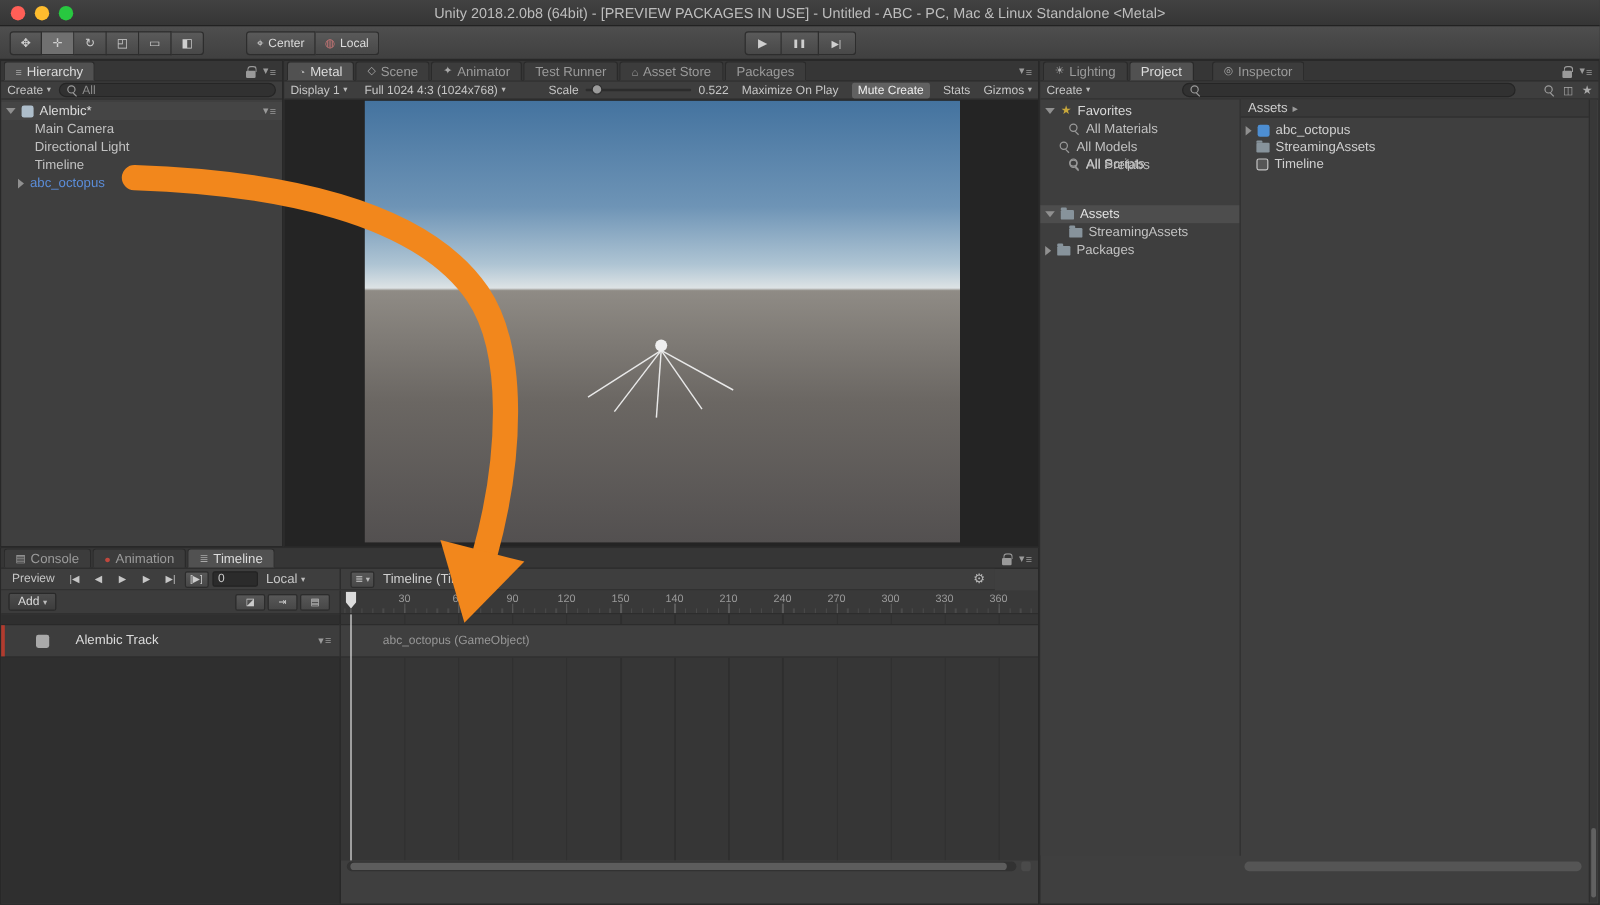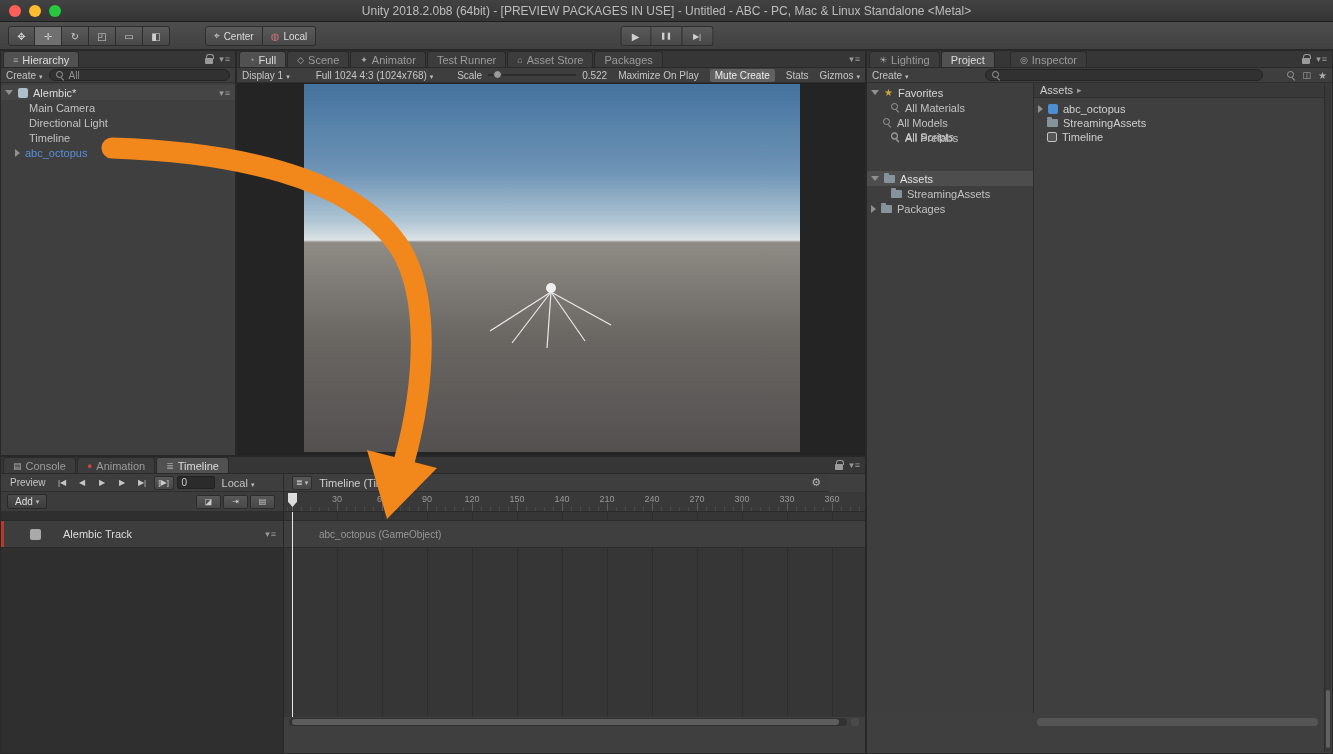--- a/index.html
+++ b/index.html
@@ -23,21 +23,21 @@
 .panel{position:absolute;background:#3f3f3f;border:1px solid #282828}
 .tabstrip{height:17px;background:#363636;border-bottom:1px solid #2a2a2a;display:flex;align-items:flex-end;padding-left:2px;position:relative}
 .tab{height:16px;display:inline-flex;align-items:center;gap:4px;padding:0 9px;margin-right:1px;background:#3c3c3c;border:1px solid #2a2a2a;border-bottom:none;border-radius:3px 3px 0 0;color:#9b9b9b;font-size:11px;white-space:nowrap}
 .tab.active{background:#515151;color:#dcdcdc}
 .ticon{font-size:9px;color:#a9a9a9}
 .strip-icons{position:absolute;right:5px;top:3px;display:flex;align-items:center;gap:6px}
 .menu-glyph{font-size:9px;color:#9a9a9a;display:inline-flex;align-items:center;gap:1px}
 .lock{width:8px;height:6px;background:#9a9a9a;border-radius:1px;position:relative;margin-top:4px;display:inline-block}
 .lock::before{content:"";position:absolute;left:1px;top:-4px;width:6px;height:4px;border:1px solid #9a9a9a;border-bottom:none;border-radius:3px 3px 0 0}
 .ptoolbar{height:15px;background:#3e3e3e;border-bottom:1px solid #2f2f2f;display:flex;align-items:center;padding:0 5px;gap:6px;font-size:10px;color:#c6c6c6;position:relative}
-.flat-dd{display:inline-flex;align-items:flex-end;gap:3px;color:#c6c6c6;white-space:nowrap}
+.flat-dd{display:inline-flex;align-items:center;gap:3px;color:#c6c6c6;white-space:nowrap}
 .flat-btn{padding:0 5px;height:13px;display:inline-flex;align-items:center;border-radius:2px;font-size:10px;color:#c6c6c6;white-space:nowrap}
 .flat-btn.on{background:#616161;color:#eee}
 .search-pill{height:12px;background:#313131;border:1px solid #252525;border-radius:7px;display:flex;align-items:center;gap:4px;padding:0 6px;color:#8e8e8e;font-size:10px}
 .mag{width:9px;height:9px;position:relative;flex:0 0 auto;display:inline-block}
 .mag::before{content:"";position:absolute;left:0;top:0;width:5px;height:5px;border:1px solid #9b9b9b;border-radius:50%}
 .mag::after{content:"";position:absolute;left:5px;top:6px;width:4px;height:1px;background:#9b9b9b;transform:rotate(45deg);transform-origin:left center}
 .row{display:flex;align-items:center;position:absolute;left:0;right:0;height:15px;padding-left:4px;gap:5px;white-space:nowrap}
 .row.sel{background:#4d4d4d}
 .tri-r{width:0;height:0;border-left:5px solid #909090;border-top:4px solid transparent;border-bottom:4px solid transparent;flex:0 0 auto}
 .tri-d{width:0;height:0;border-top:5px solid #909090;border-left:4px solid transparent;border-right:4px solid transparent;flex:0 0 auto}
@@ -195,21 +195,21 @@
       <span class="tri-r"></span>
       <span class="hier-blue">abc_octopus</span>
     </div>
   </div>
 </div>
 
 <div class="panel" style="left:236px;top:50px;width:630px;height:406px">
   <div class="tabstrip">
     <span class="tab active">
         <span class="ticon">◔</span>
-        <span>Full</span>
+        <span>Metal</span>
       </span>
     <span class="tab">
         <span class="ticon">◇</span>
         <span>Scene</span>
       </span>
     <span class="tab">
         <span class="ticon">✦</span>
         <span>Animator</span>
       </span>
     <span class="tab">
@@ -227,21 +227,21 @@
           <span>▾</span>
           <span>≡</span>
         </span>
       </span>
   </div>
   <div class="ptoolbar">
     <span class="flat-dd">
         <span>Display 1</span>
         <span class="dd-arrow">▾</span>
       </span>
-    <span class="flat-dd" style="margin-left:20px">
+    <span class="flat-dd" style="margin-left:8px">
         <span>Full 1024 4:3 (1024x768)</span>
         <span class="dd-arrow">▾</span>
       </span>
     <span style="margin-left:auto">Scale</span>
     <span class="slider-track">
         <span class="slider-knob"></span>
       </span>
     <span>0.522</span>
     <span class="flat-btn">Maximize On Play</span>
     <span class="flat-btn on">Mute Create</span>

